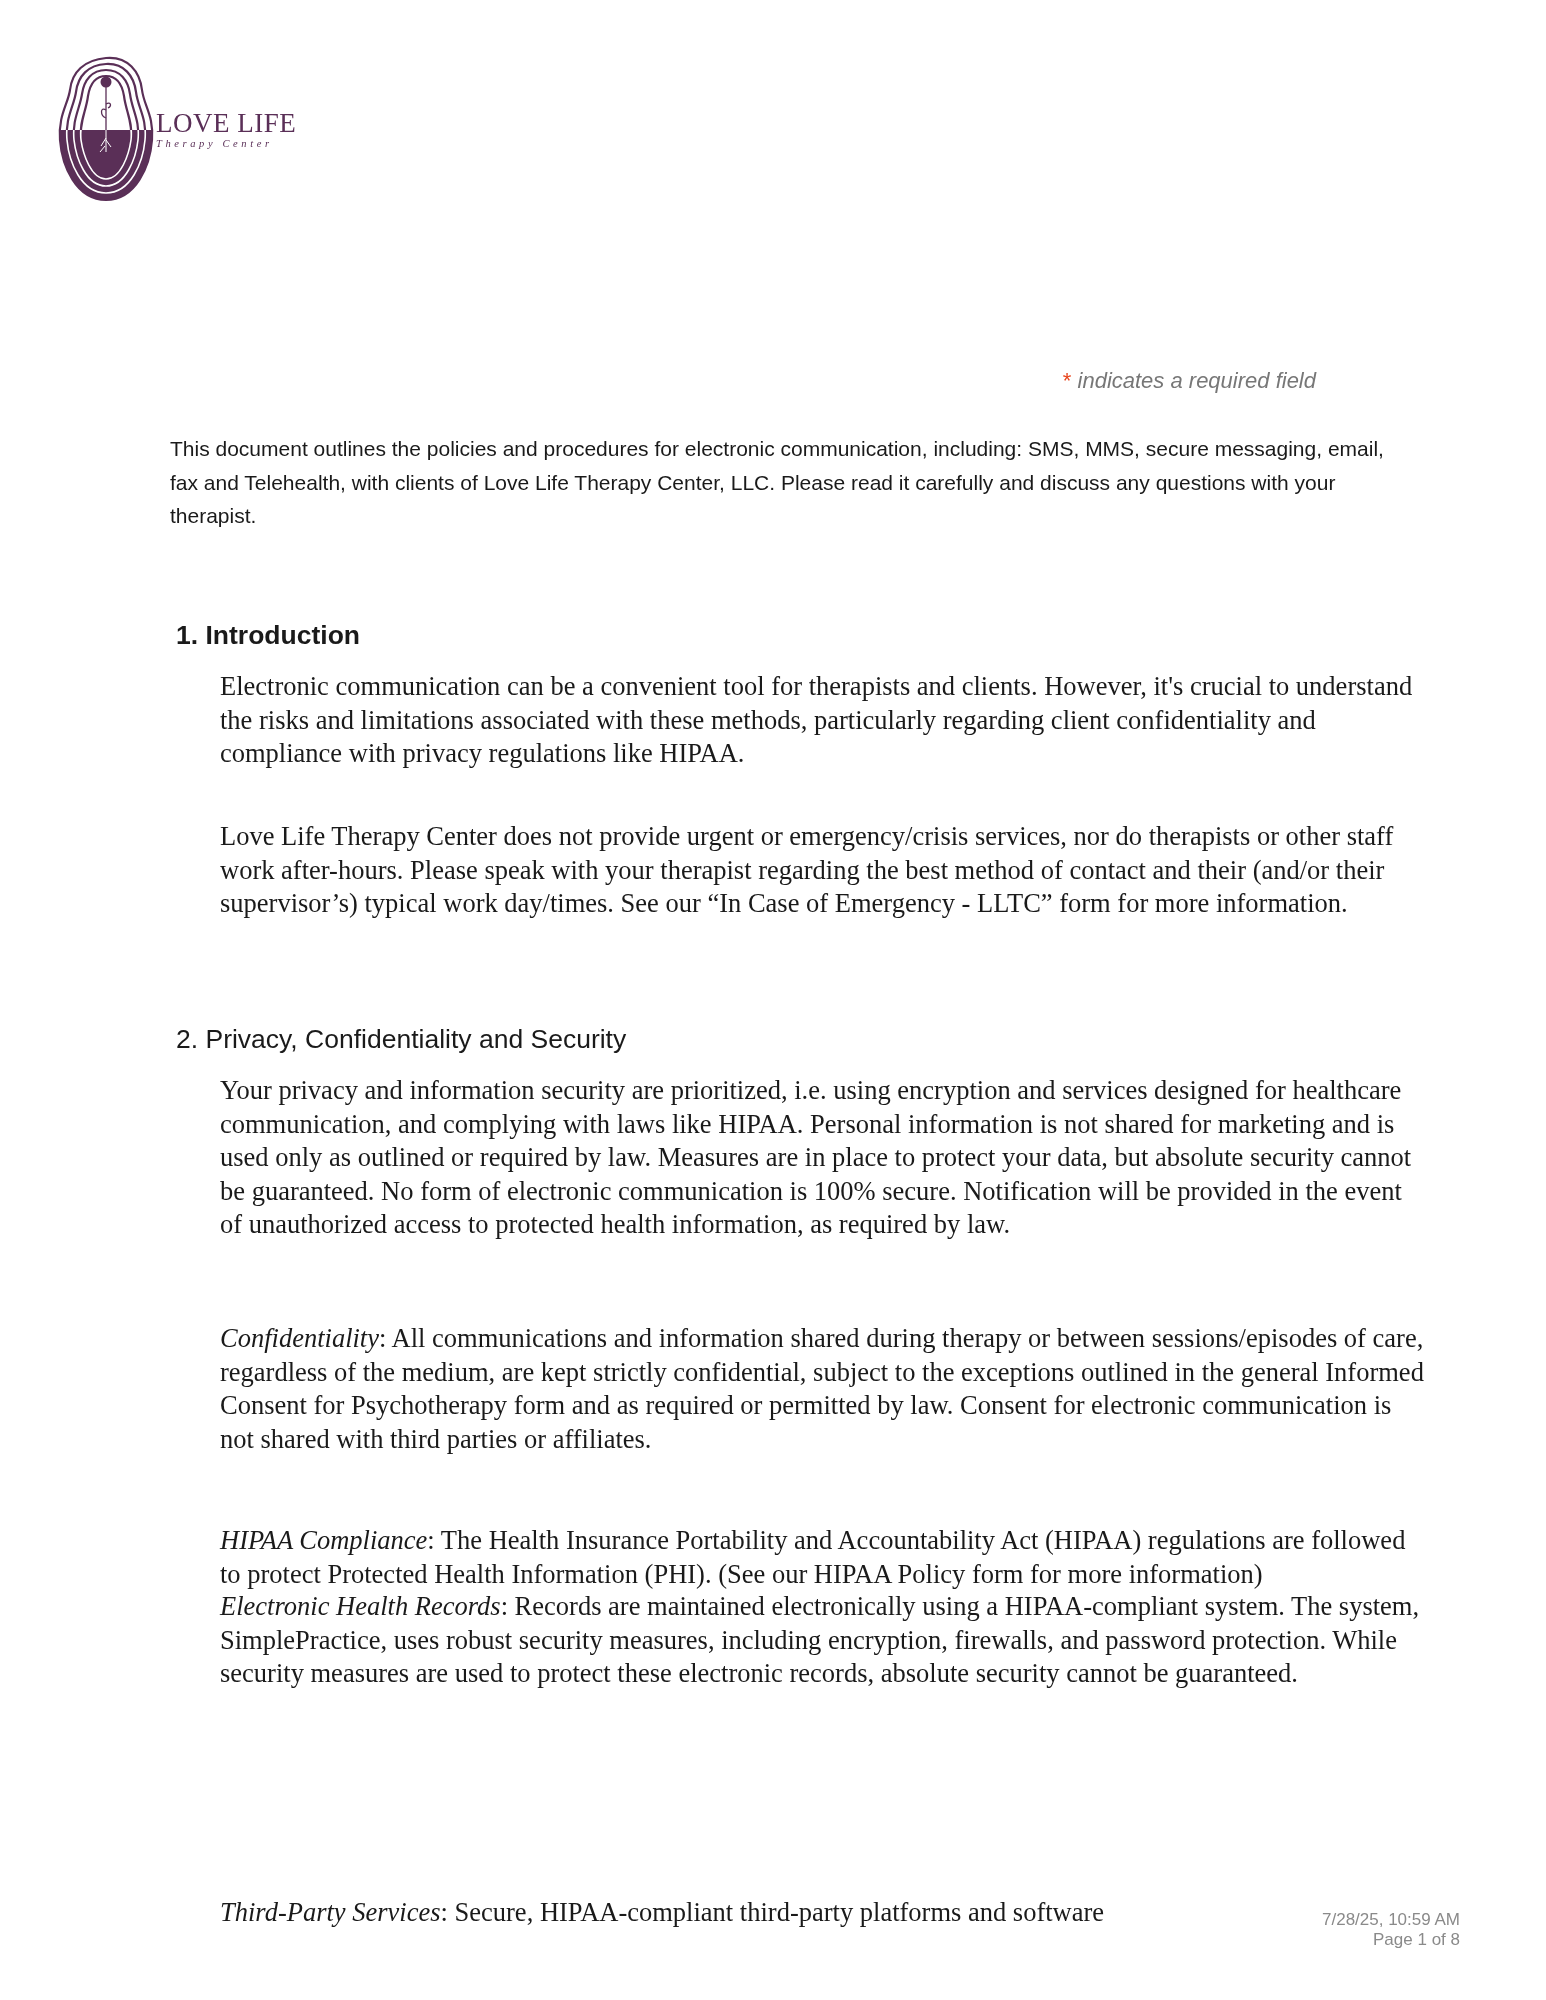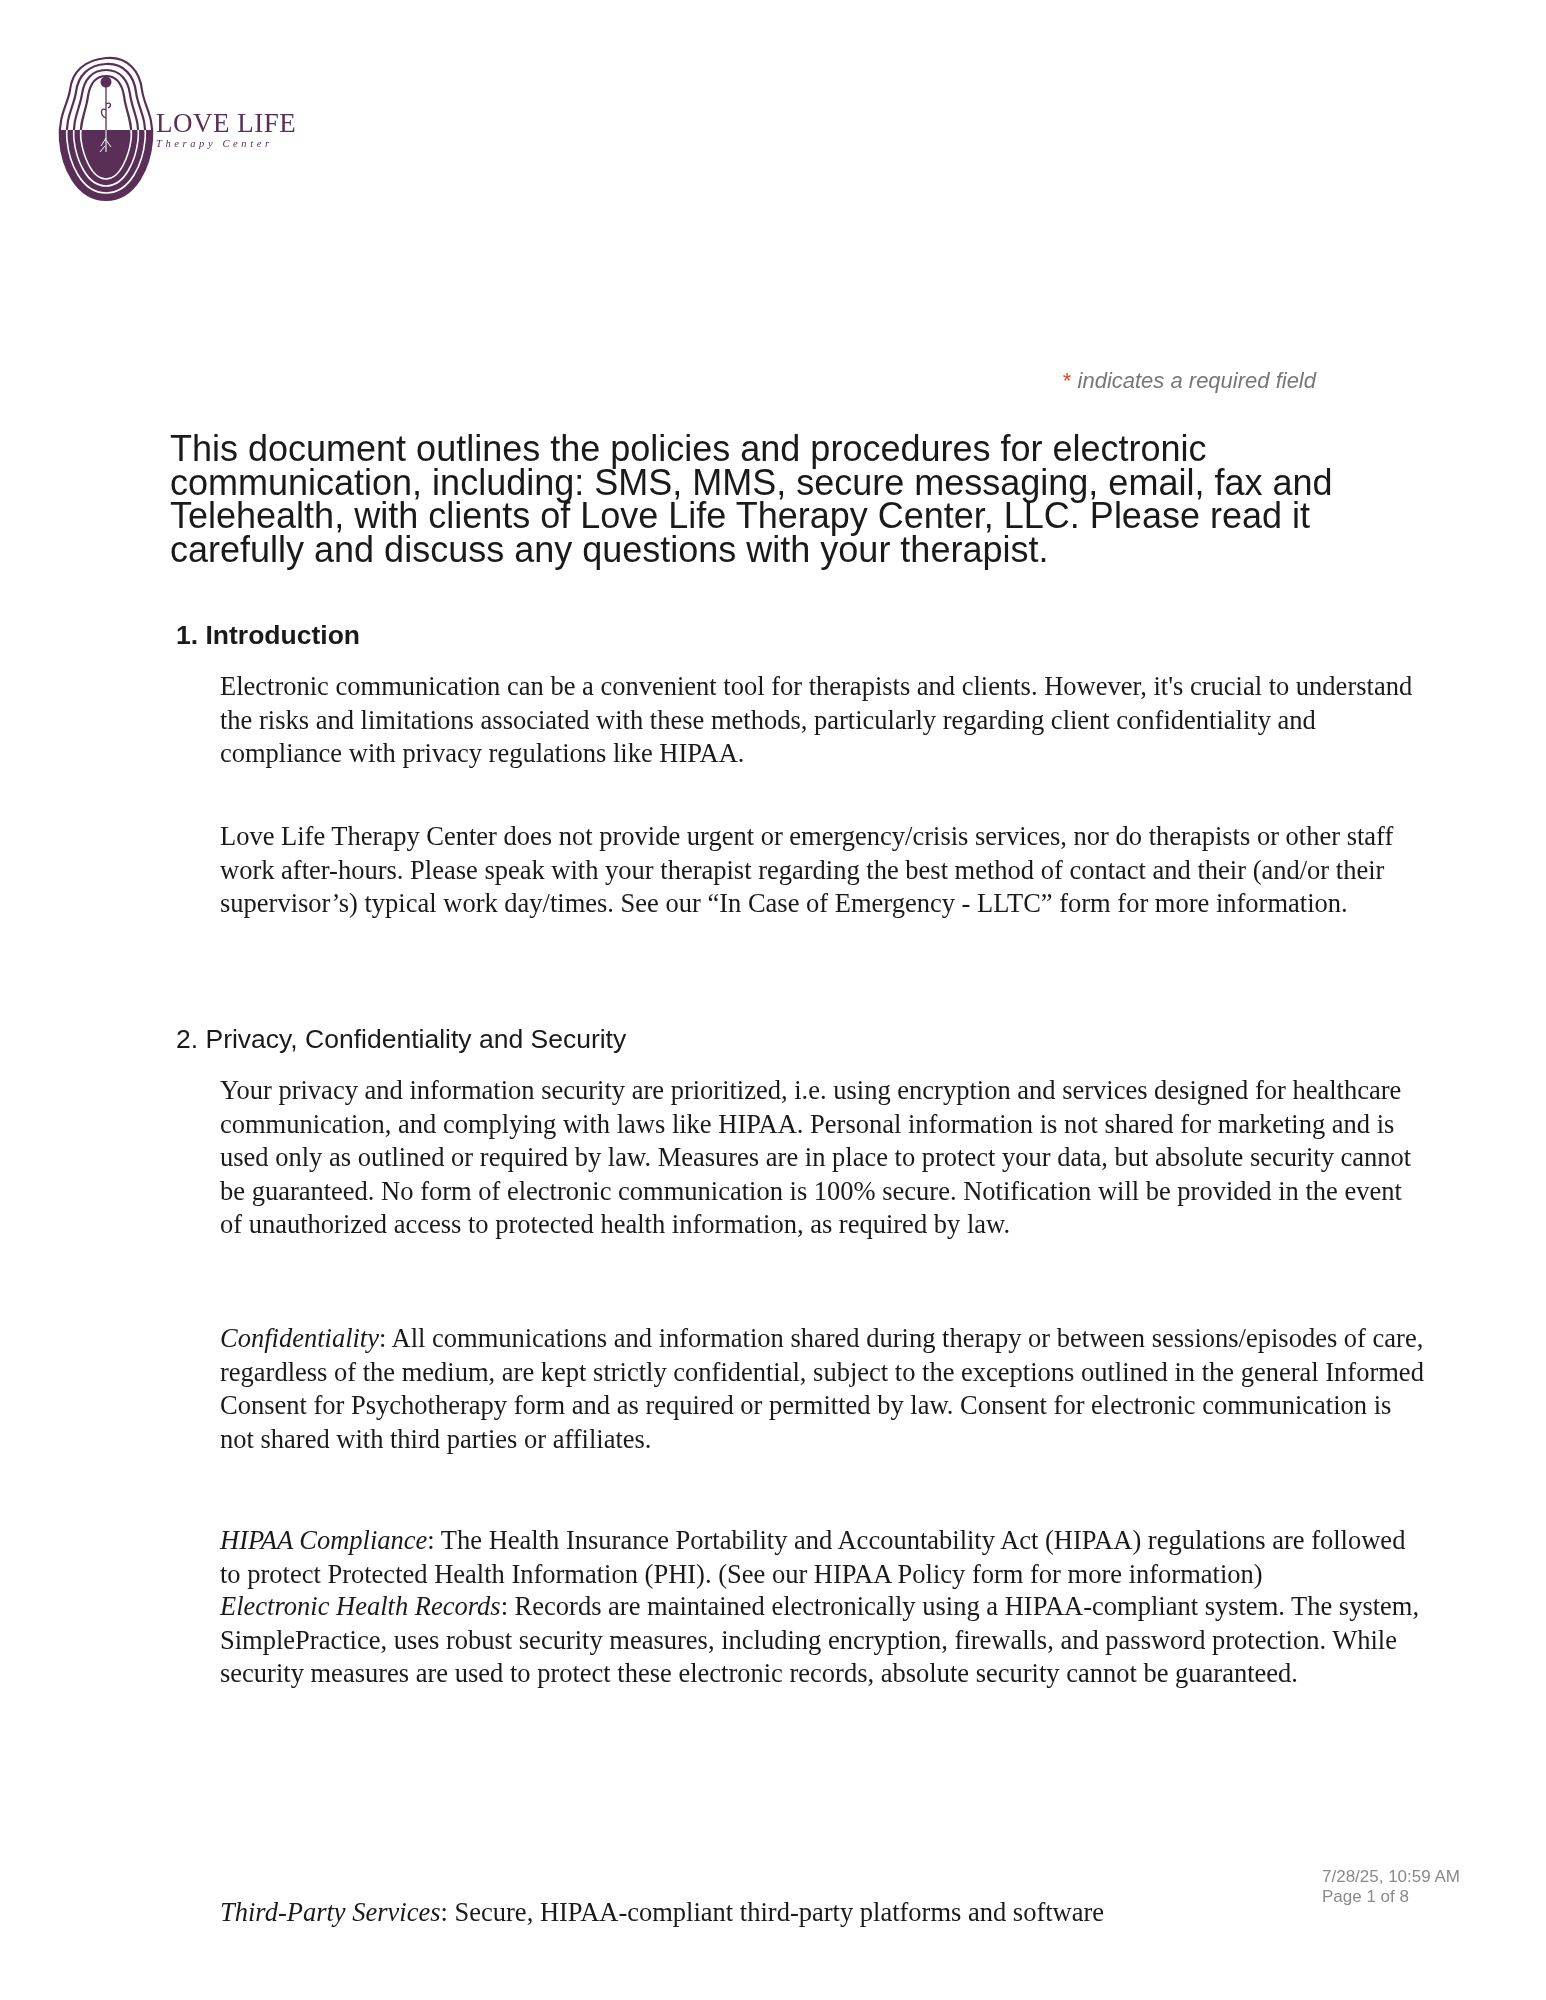--- a/index.html
+++ b/index.html
@@ -6,25 +6,25 @@
   body { width: 1546px; height: 2000px; position: relative; overflow: hidden;
          font-family: "Liberation Sans", "DejaVu Sans", sans-serif; color: #1f1f1f; }
   .logo { position: absolute; left: 56px; top: 54px; width: 250px; height: 150px; }
   .logo-text { position: absolute; left: 158px; top: 112px; }
   .logo-name { font-family: "Liberation Serif", serif; font-size: 27px; color: #5a2f57; letter-spacing: 0.5px; line-height: 1; }
   .logo-tag { font-family: "Liberation Serif", serif; font-style: italic; font-size: 10.5px; color: #5a2f57; letter-spacing: 3.6px; margin-top: 1px; }
   .title { position: absolute; left: 140px; width: 1270px; top: 208px; text-align: center;
            font-size: 40px; line-height: 60px; color: #3a3a3a; font-weight: normal; letter-spacing: -0.3px; }
   .required-note { position: absolute; right: 230px; top: 368px; font-size: 22px; color: #777; font-style: italic; }
   .required-note .star { color: #e8461e; font-style: normal; }
-  .intro { position: absolute; left: 170px; width: 1240px; top: 432px; font-size: 36px; line-height: 33.5px; color: #1a1a1a; }
+  .intro { position: absolute; left: 170px; width: 1240px; top: 432px; font-size: 21px; line-height: 33.5px; color: #1a1a1a; }
   .section-head { position: absolute; left: 176px; font-size: 26.5px; color: #1a1a1a; }
   .para { position: absolute; left: 220px; width: 1210px; font-size: 26.5px; line-height: 33.5px; color: #1a1a1a; font-family: Liberation Serif, serif; }
   .para em { font-style: italic; }
-  .footer { position: absolute; right: 86px; top: 1867px; font-size: 17px; line-height: 20px; color: #8a8a8a; }
+  .footer { position: absolute; right: 86px; top: 1910px; text-align: right; font-size: 17px; line-height: 20px; color: #8a8a8a; }
 </style>
 </head>
 <body>
 
 <div class="logo">
   <svg width="100" height="150" viewBox="0 0 100 150" style="position:absolute;left:0;top:0;">
     <defs>
       <clipPath id="bottomHalf">
           <rect x="0" y="76" width="100" height="80"></rect>
         </clipPath>

